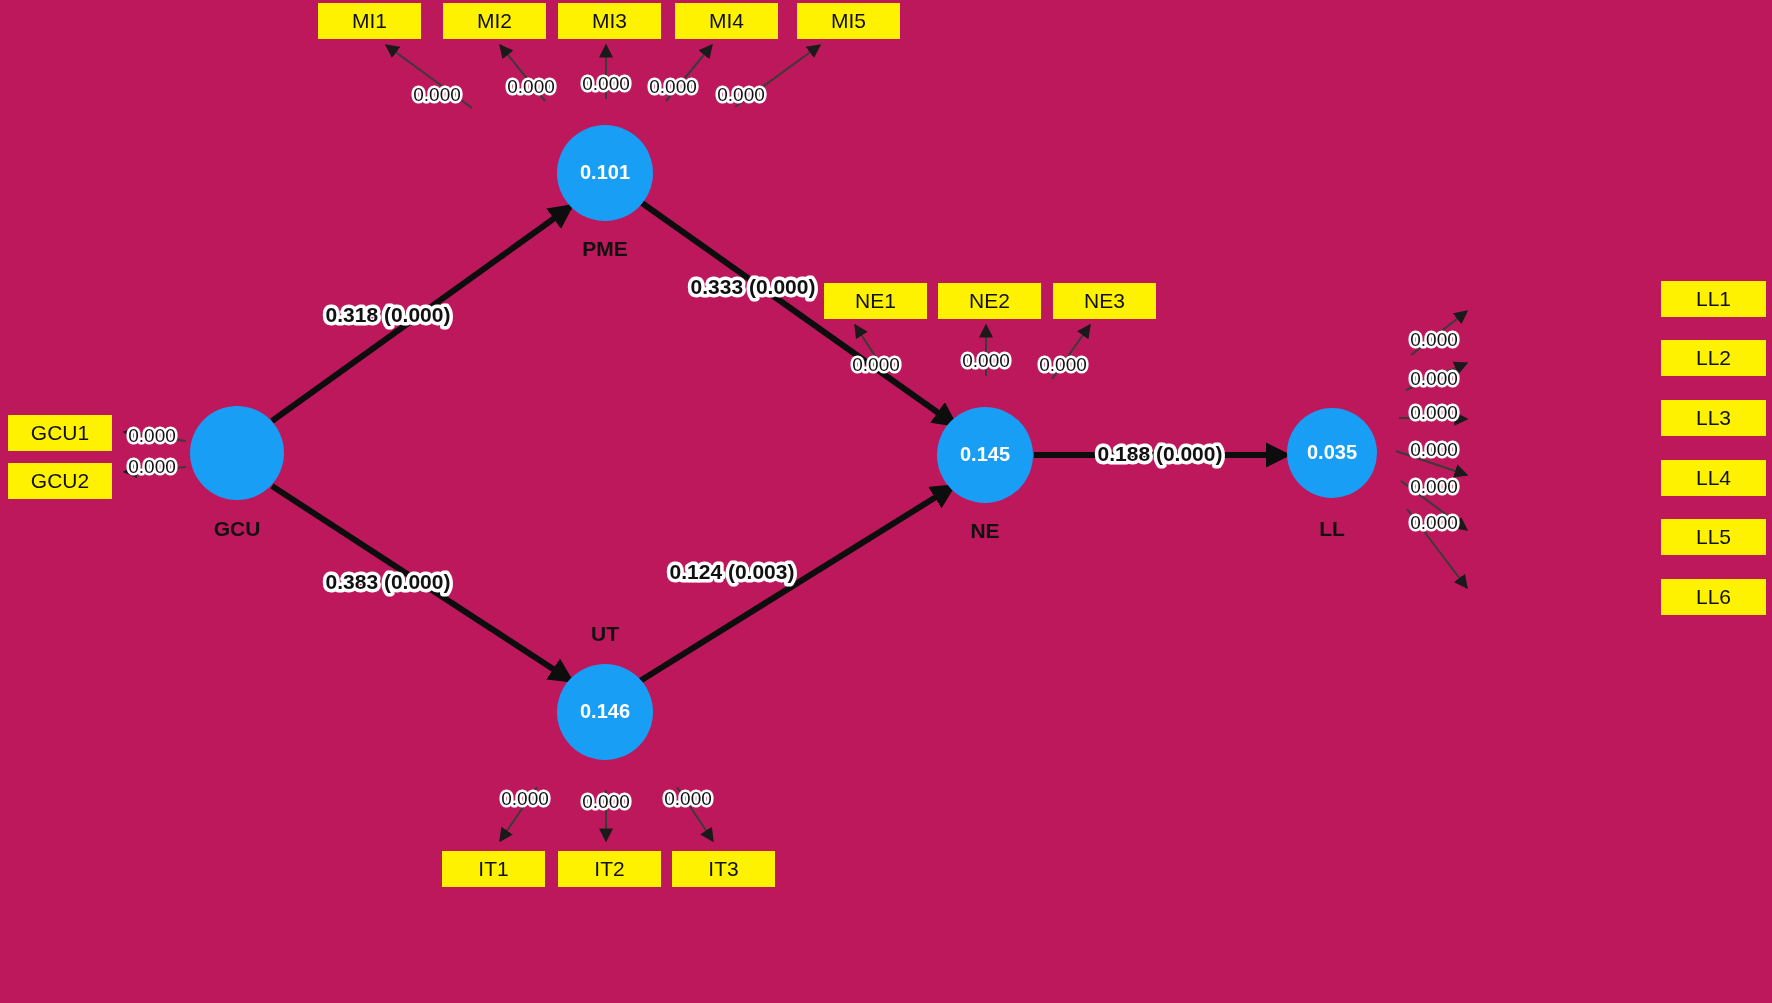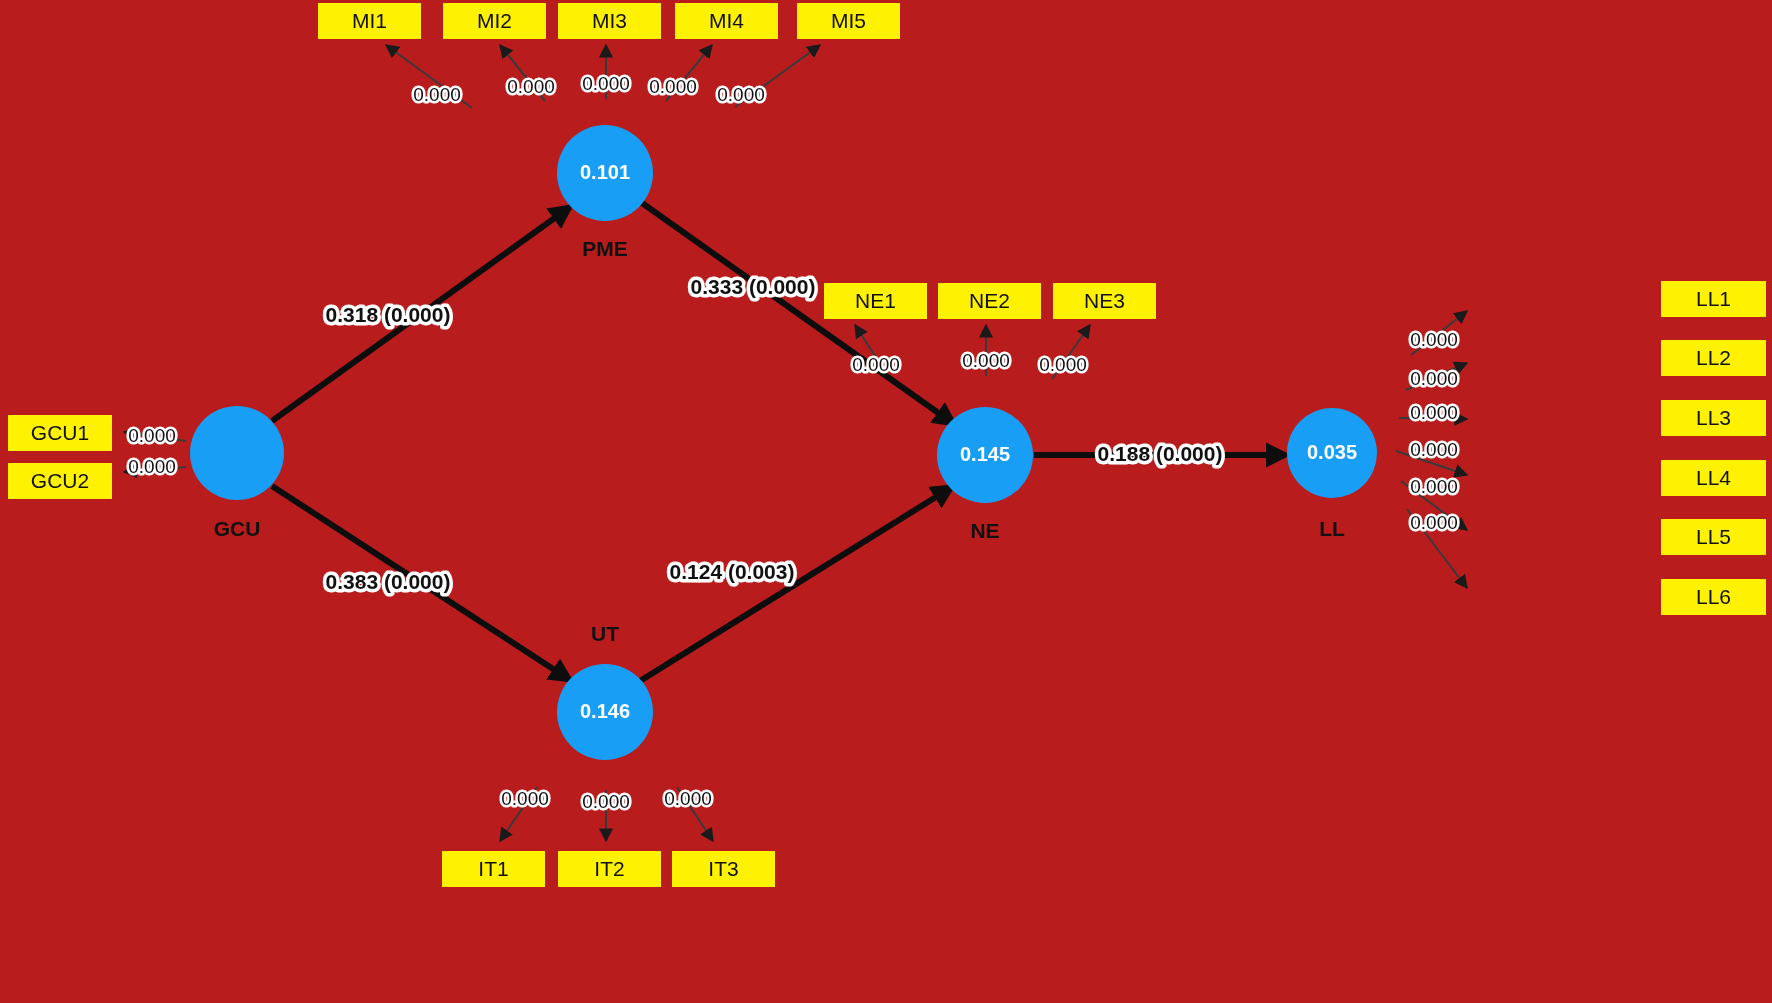--- a/index.html
+++ b/index.html
@@ -4,21 +4,21 @@
 <style>
   html, body {
     margin: 0;
     padding: 0;
     background: #ffffff;
   }
   #diagram-root {
     position: relative;
     width: 1772px;
     height: 1003px;
-    background: #b91c1c;
+    background: #be185d;
     font-family: "Liberation Sans", sans-serif;
     overflow: hidden;
   }
   svg#sem-canvas {
     position: absolute;
     top: 0;
     left: 0;
     width: 1772px;
     height: 1003px;
     display: block;

